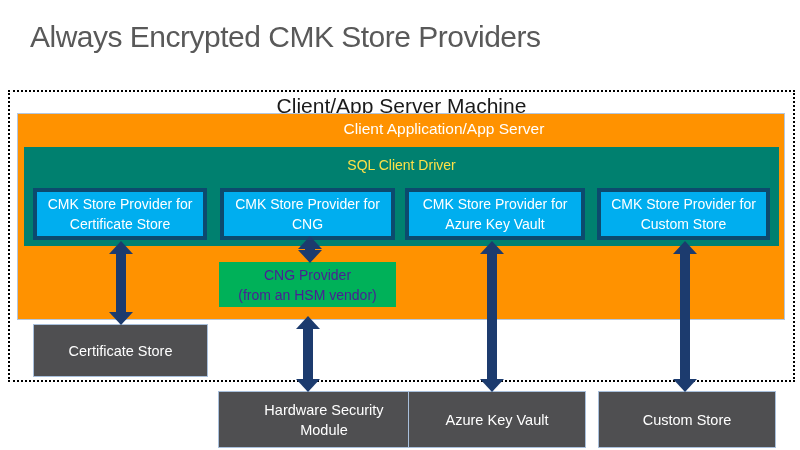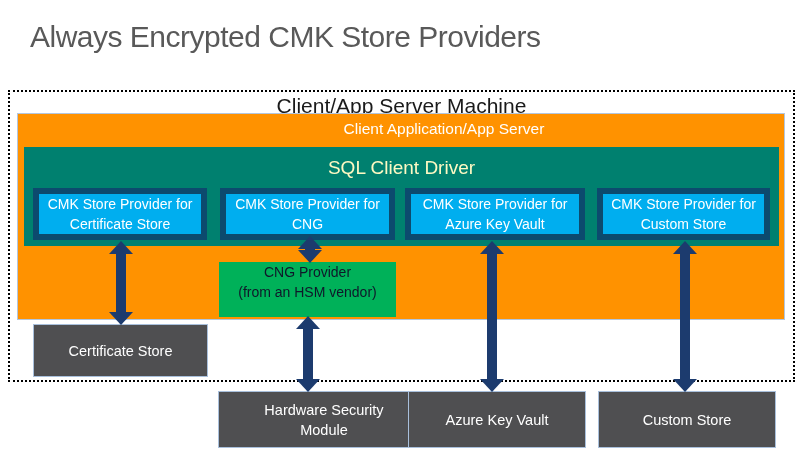--- a/index.html
+++ b/index.html
@@ -27,36 +27,36 @@
   .orange-label {
     position:absolute; left:0; top:6px; width:100%;
     text-align:center; font-size:15.5px; color:#fff;margin-left:43px;
   }
   .teal {
     position:absolute; left:6px; top:33px; width:755px; height:99px;
     background:var(--teal,#00806F);
   }
   .teal-label {
     position:absolute; left:0; top:10px; width:100%;
-    text-align:center; font-size:19px; color:#fef9c3;
+    text-align:center; font-size:14px; color:#fde047;
   }
   .provider {
     position:absolute; top:41px; height:52px; box-sizing:border-box;
-    background:var(--blue,#00AEEF); border:6px solid #0c4a6e;
+    background:var(--blue,#00AEEF); border:4px solid #0c4a6e;
     color:#fff; font-size:14px; line-height:20px; text-align:center;
     display:flex; flex-direction:column; justify-content:center;
   }
   .p1 { left:9px;   width:174px; }
   .p2 { left:196px; width:175px; }
   .p3 { left:381px; width:180px; }
   .p4 { left:573px; width:173px; }
   .green {
-    position:absolute; left:201px; top:148px; width:177px; height:55px;
-    background:var(--green,#00B159); color:#0f172a; font-size:14px; line-height:20px;
-    text-align:center; display:flex; flex-direction:column; justify-content:flex-start;
+    position:absolute; left:201px; top:148px; width:177px; height:45px;
+    background:var(--green,#00B159); color:#4c1d95; font-size:14px; line-height:20px;
+    text-align:center; display:flex; flex-direction:column; justify-content:center;
   }
   .store {
     position:absolute; background:var(--dark-gray,#4F4F51);
     border:1px solid #A9C0DC; box-sizing:border-box;
     color:#fff; font-size:14.5px; line-height:20px; text-align:center;
     display:flex; align-items:center; justify-content:center; z-index:4;
   }
   .store-cert   { left:23px;  top:232px; width:175px; height:53px; } 
   .store-hsm    { left:218px; top:391px; width:212px; height:57px; padding:0 22px; }
   .store-akv    { left:408px; top:391px; width:178px; height:57px; }

